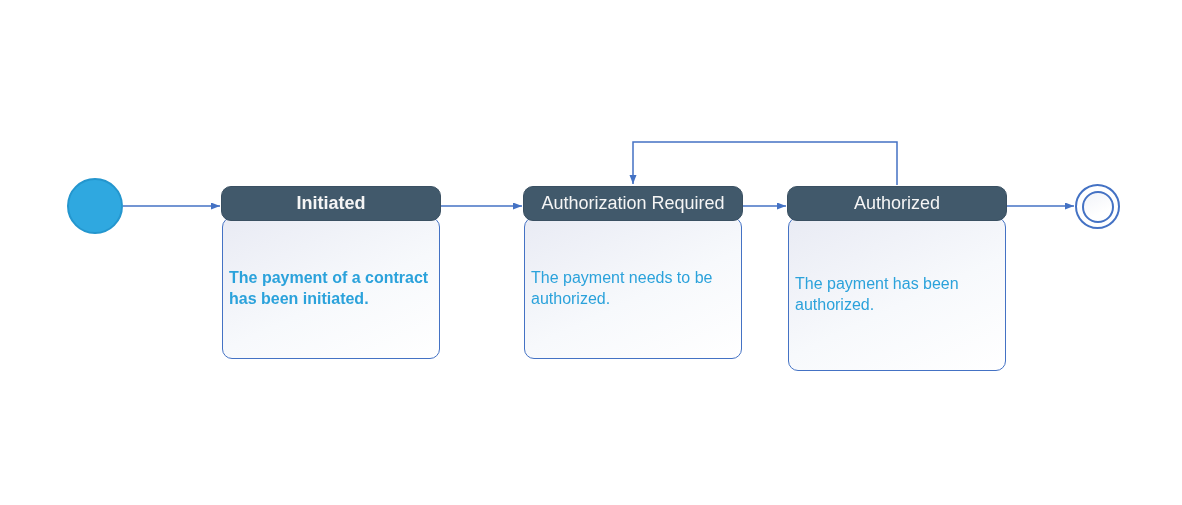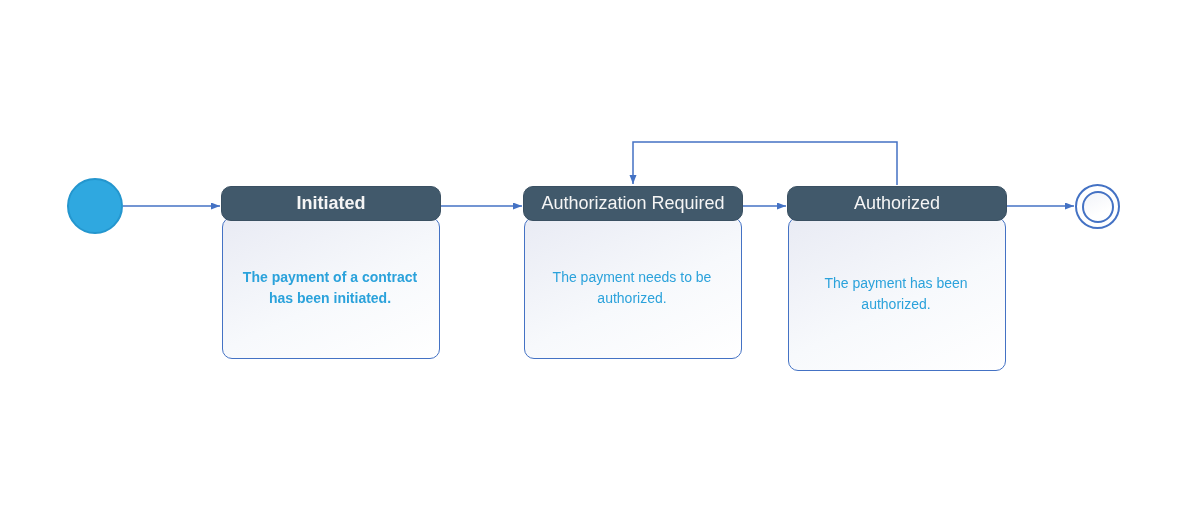--- a/index.html
+++ b/index.html
@@ -63,24 +63,23 @@
     right: 1px;
     bottom: 0;
     background: linear-gradient(155deg, #E9EBF4 0%, #F7F9FC 55%, #FFFFFF 100%);
     border: 1px solid #4472C4;
     border-radius: 10px;
     box-sizing: border-box;
     display: flex;
     align-items: center;
     padding: 0 8px 0 6px;
     color: #2BA2DB;
-    font-size: 14px;
+    font-size: 16px;
     line-height: 21px;
     z-index: 1;
-    text-align: center;
   }
   .state-1, .state-2 { left: 0; top: 186px; height: 173px; }
   .state-1 { left: 221px; font-weight: bold; }
   .state-2 { left: 523px; }
   .state-3 { left: 787px; top: 186px; height: 185px; }
   .end-node {
     position: absolute;
     left: 1075px;
     top: 184px;
     width: 45px;

